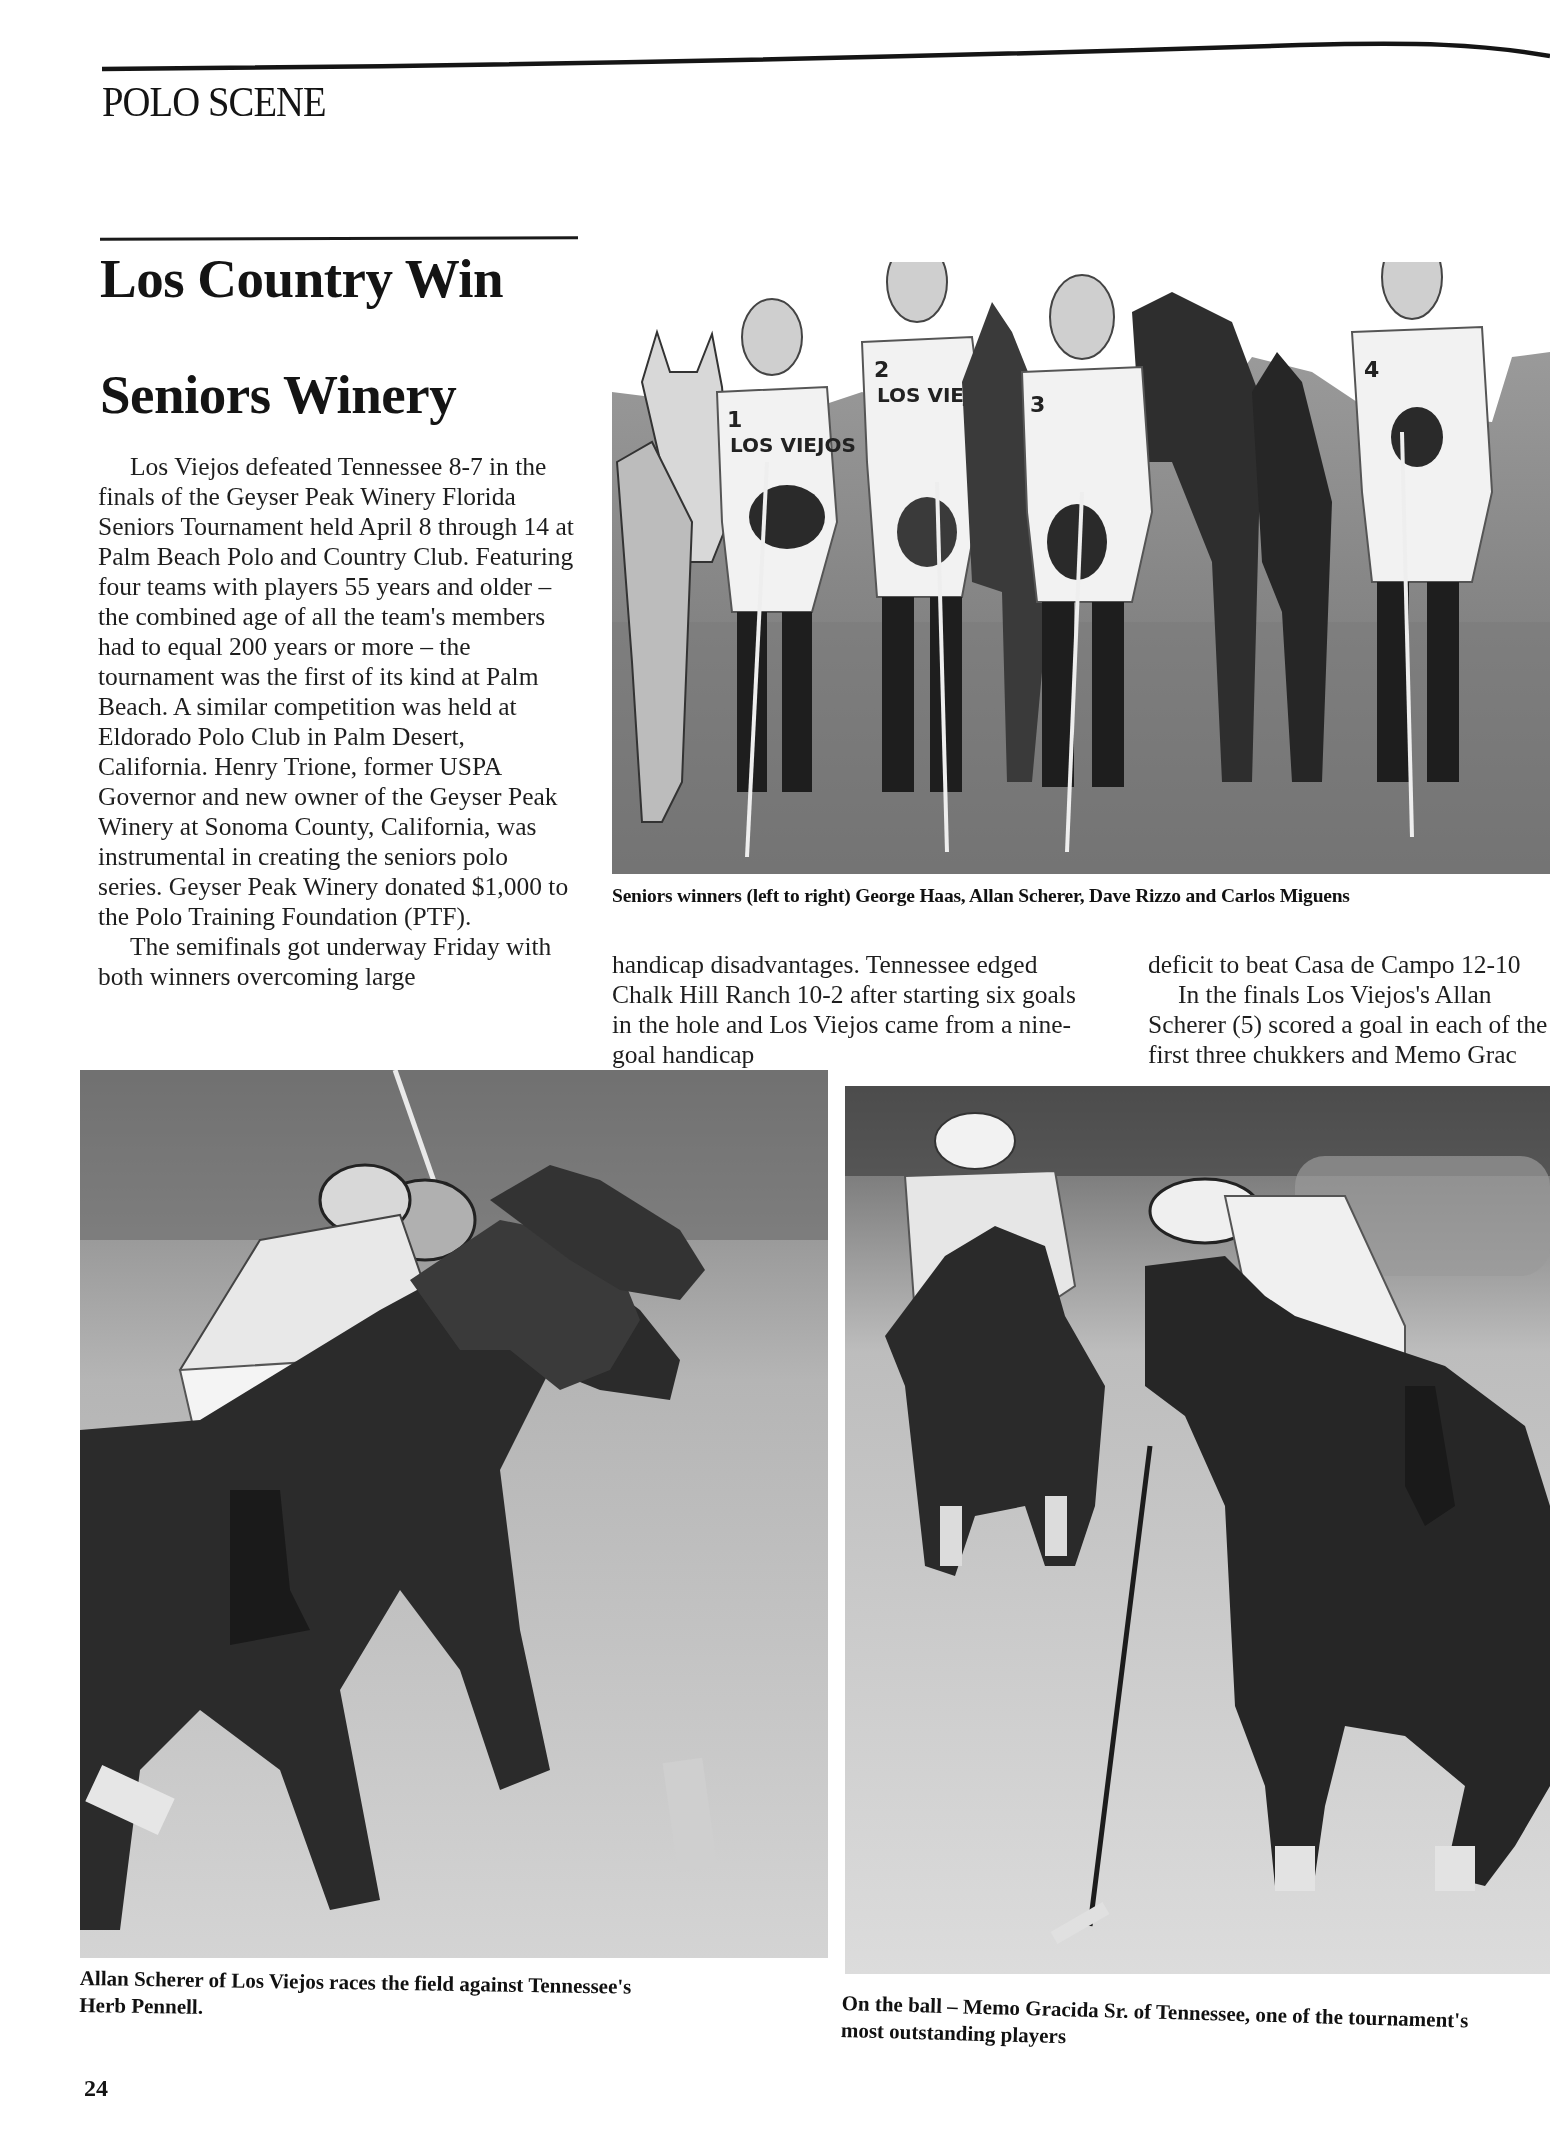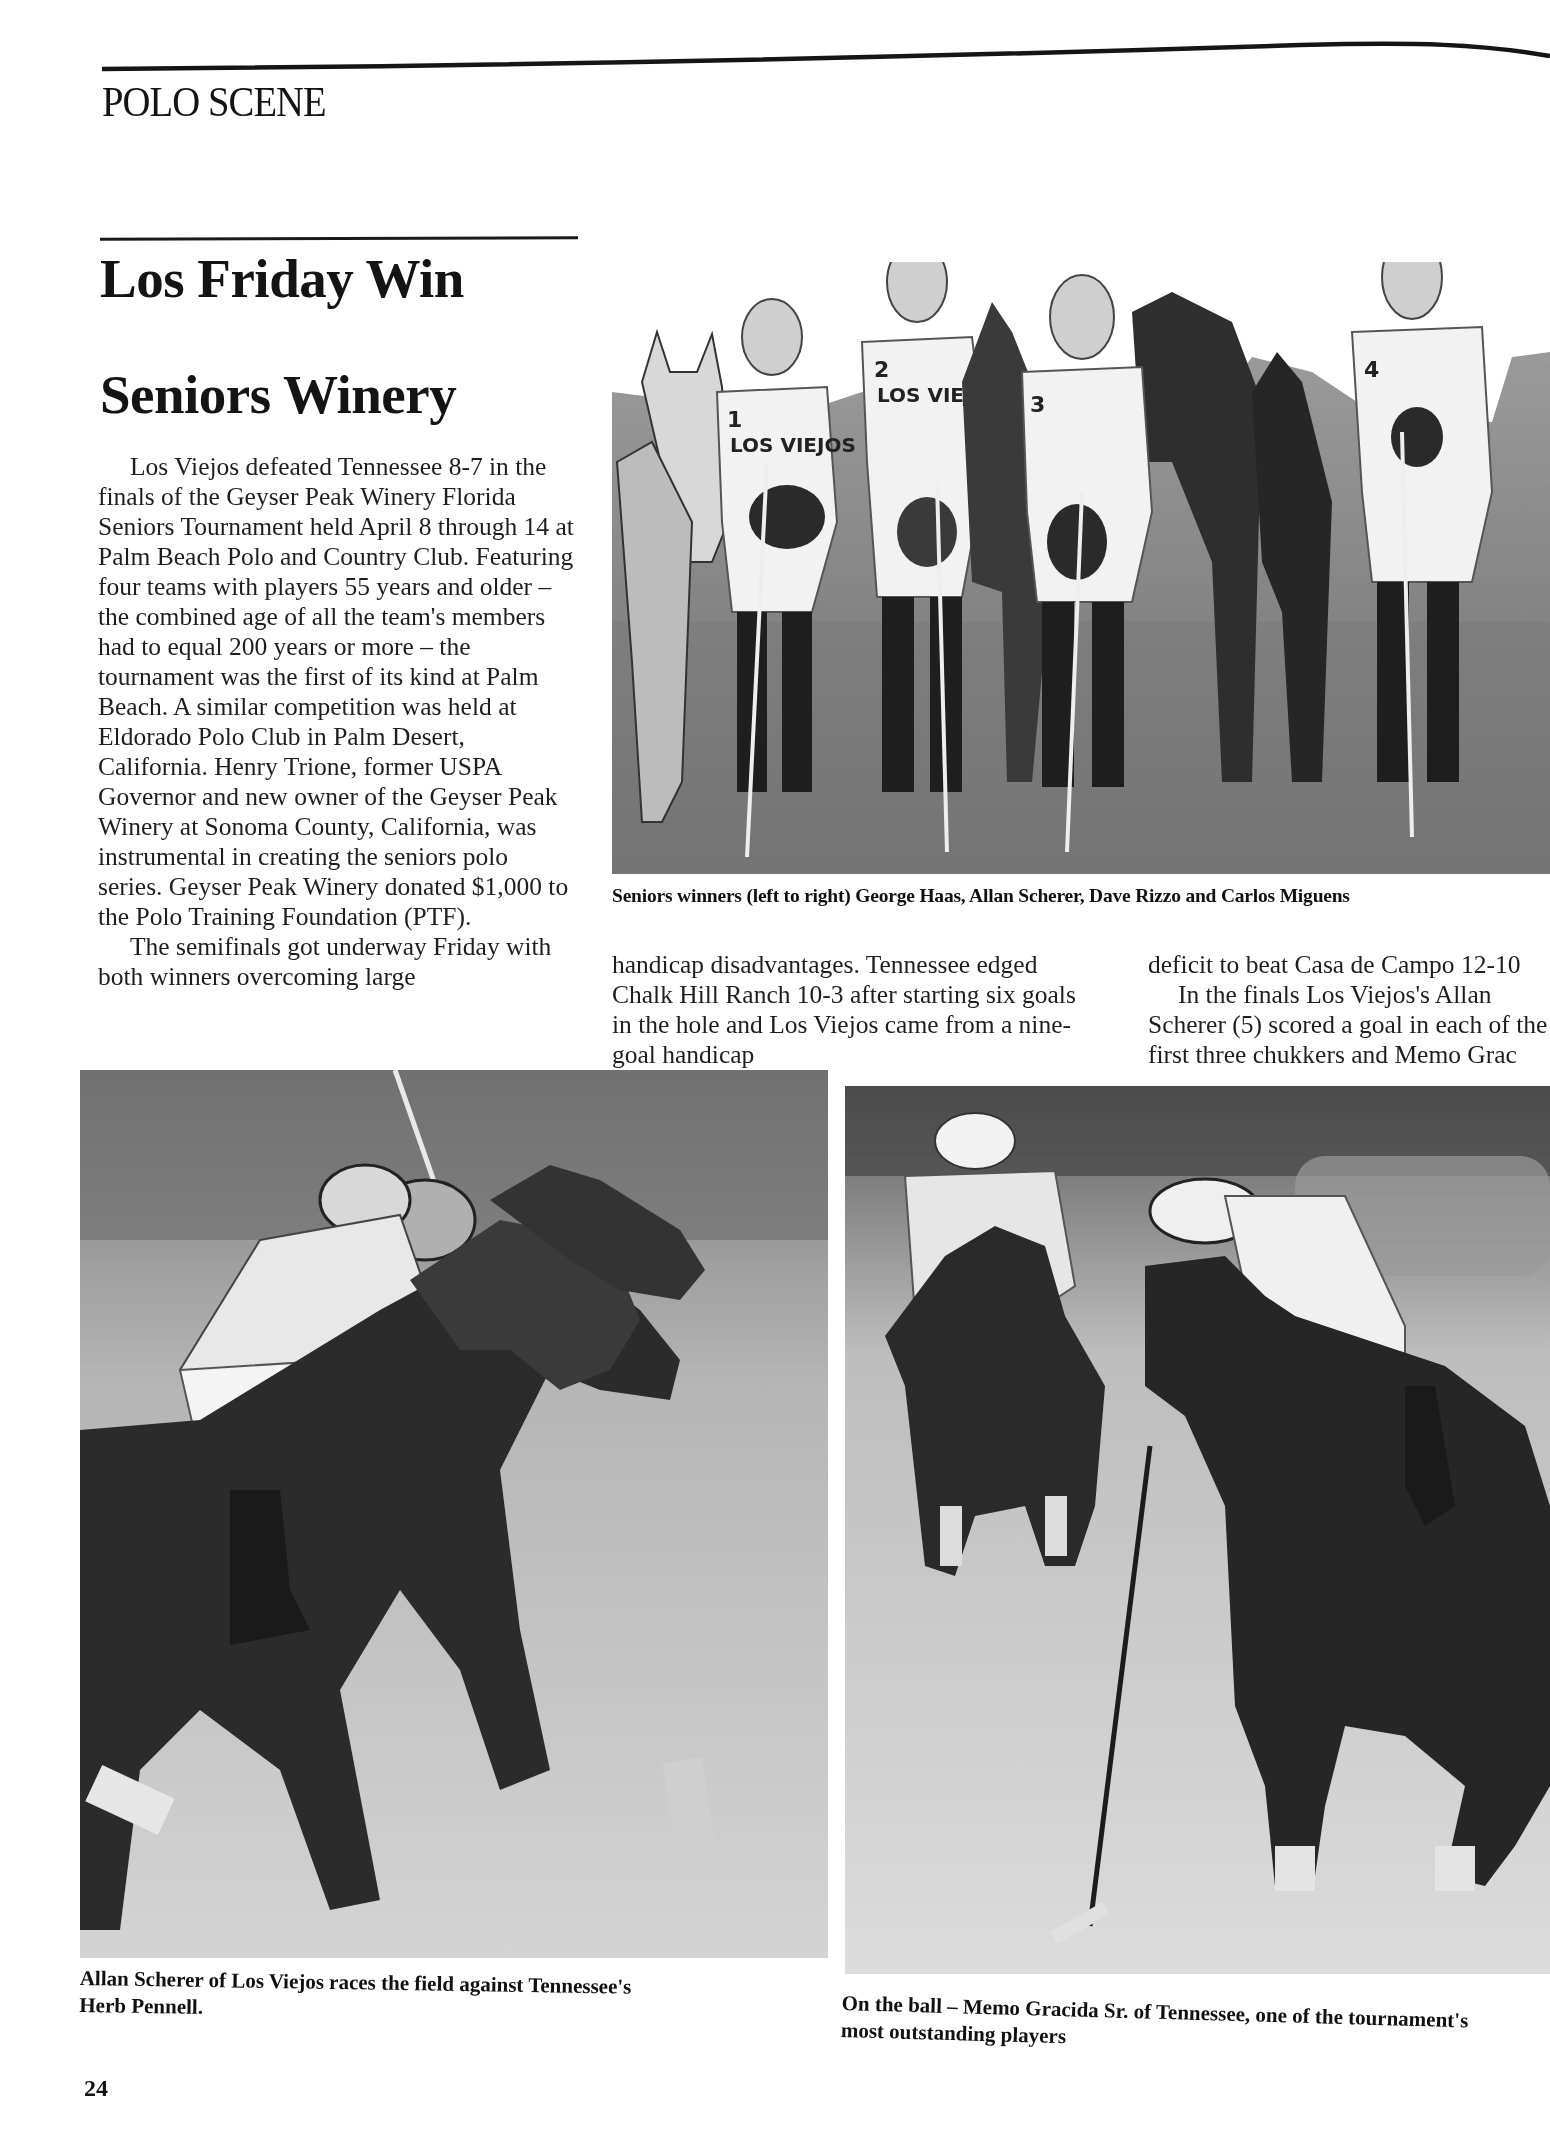--- a/index.html
+++ b/index.html
@@ -45,21 +45,21 @@
 
 <svg class="abs rule-top" viewBox="0 0 1550 120" width="1550" height="120">
   <path d="M102 69 C 500 66, 900 58, 1300 45 C 1420 42, 1480 44, 1550 56" stroke="#151515" stroke-width="4.5" fill="none"></path>
 </svg>
 
 <div class="abs section-label">POLO SCENE</div>
 
 <div class="abs head-rule"></div>
 
 <h1 class="abs headline">
-  <span>Los Friday Win</span><br>
+  <span>Los Country Win</span><br>
   <br>
   <span>Seniors Winery</span>
 </h1>
 
 <div class="abs body-col col1">
   <p class="indent">Los Viejos defeated Tennessee 8-7 in the finals of the Geyser Peak Winery Florida Seniors Tournament held April 8 through 14 at Palm Beach Polo and Country Club. Featuring four teams with players 55 years and older – the combined age of all the team's members had to equal 200 years or more – the tournament was the first of its kind at Palm Beach. A similar competition was held at Eldorado Polo Club in Palm Desert, California. Henry Trione, former USPA Governor and new owner of the Geyser Peak Winery at Sonoma County, California, was instrumental in creating the seniors polo series. Geyser Peak Winery donated $1,000 to the Polo Training Foundation (PTF).</p>
   <p class="indent">The semifinals got underway Friday with both winners overcoming large</p>
 </div>
 
 <div class="abs photo photo-top">
@@ -124,21 +124,21 @@
       <line x1="325" y1="220" x2="335" y2="590"></line>
       <line x1="470" y1="230" x2="455" y2="590"></line>
       <line x1="790" y1="170" x2="800" y2="575"></line>
     </g>
   </svg>
 </div>
 
 <div class="abs caption cap-top">Seniors winners (left to right) George Haas, Allan Scherer, Dave Rizzo and Carlos Miguens</div>
 
 <div class="abs body-col col2">
-  <p>handicap disadvantages. Tennessee edged Chalk Hill Ranch 10-3 after starting six goals in the hole and Los Viejos came from a nine-goal handicap</p>
+  <p>handicap disadvantages. Tennessee edged Chalk Hill Ranch 10-2 after starting six goals in the hole and Los Viejos came from a nine-goal handicap</p>
 </div>
 
 <div class="abs body-col col3">
   <p>deficit to beat Casa de Campo 12-10</p>
   <p class="indent">In the finals Los Viejos's  Allan</p>
   <p>Scherer (5) scored a goal in each of the</p>
   <p>first three chukkers and Memo Grac</p>
 </div>
 
 <div class="abs photo photo-bl">

